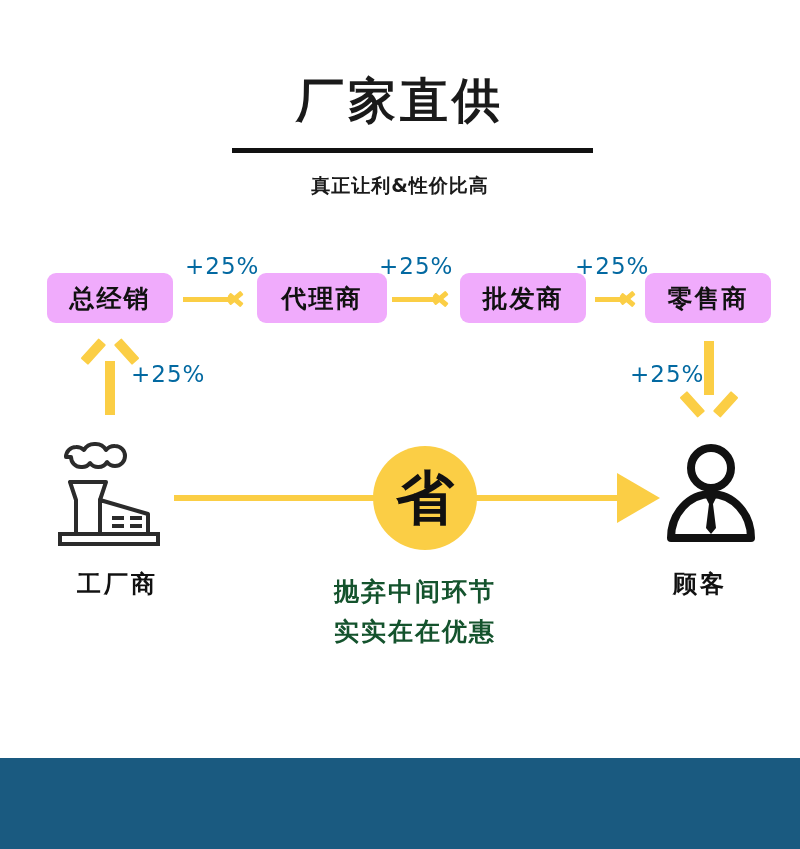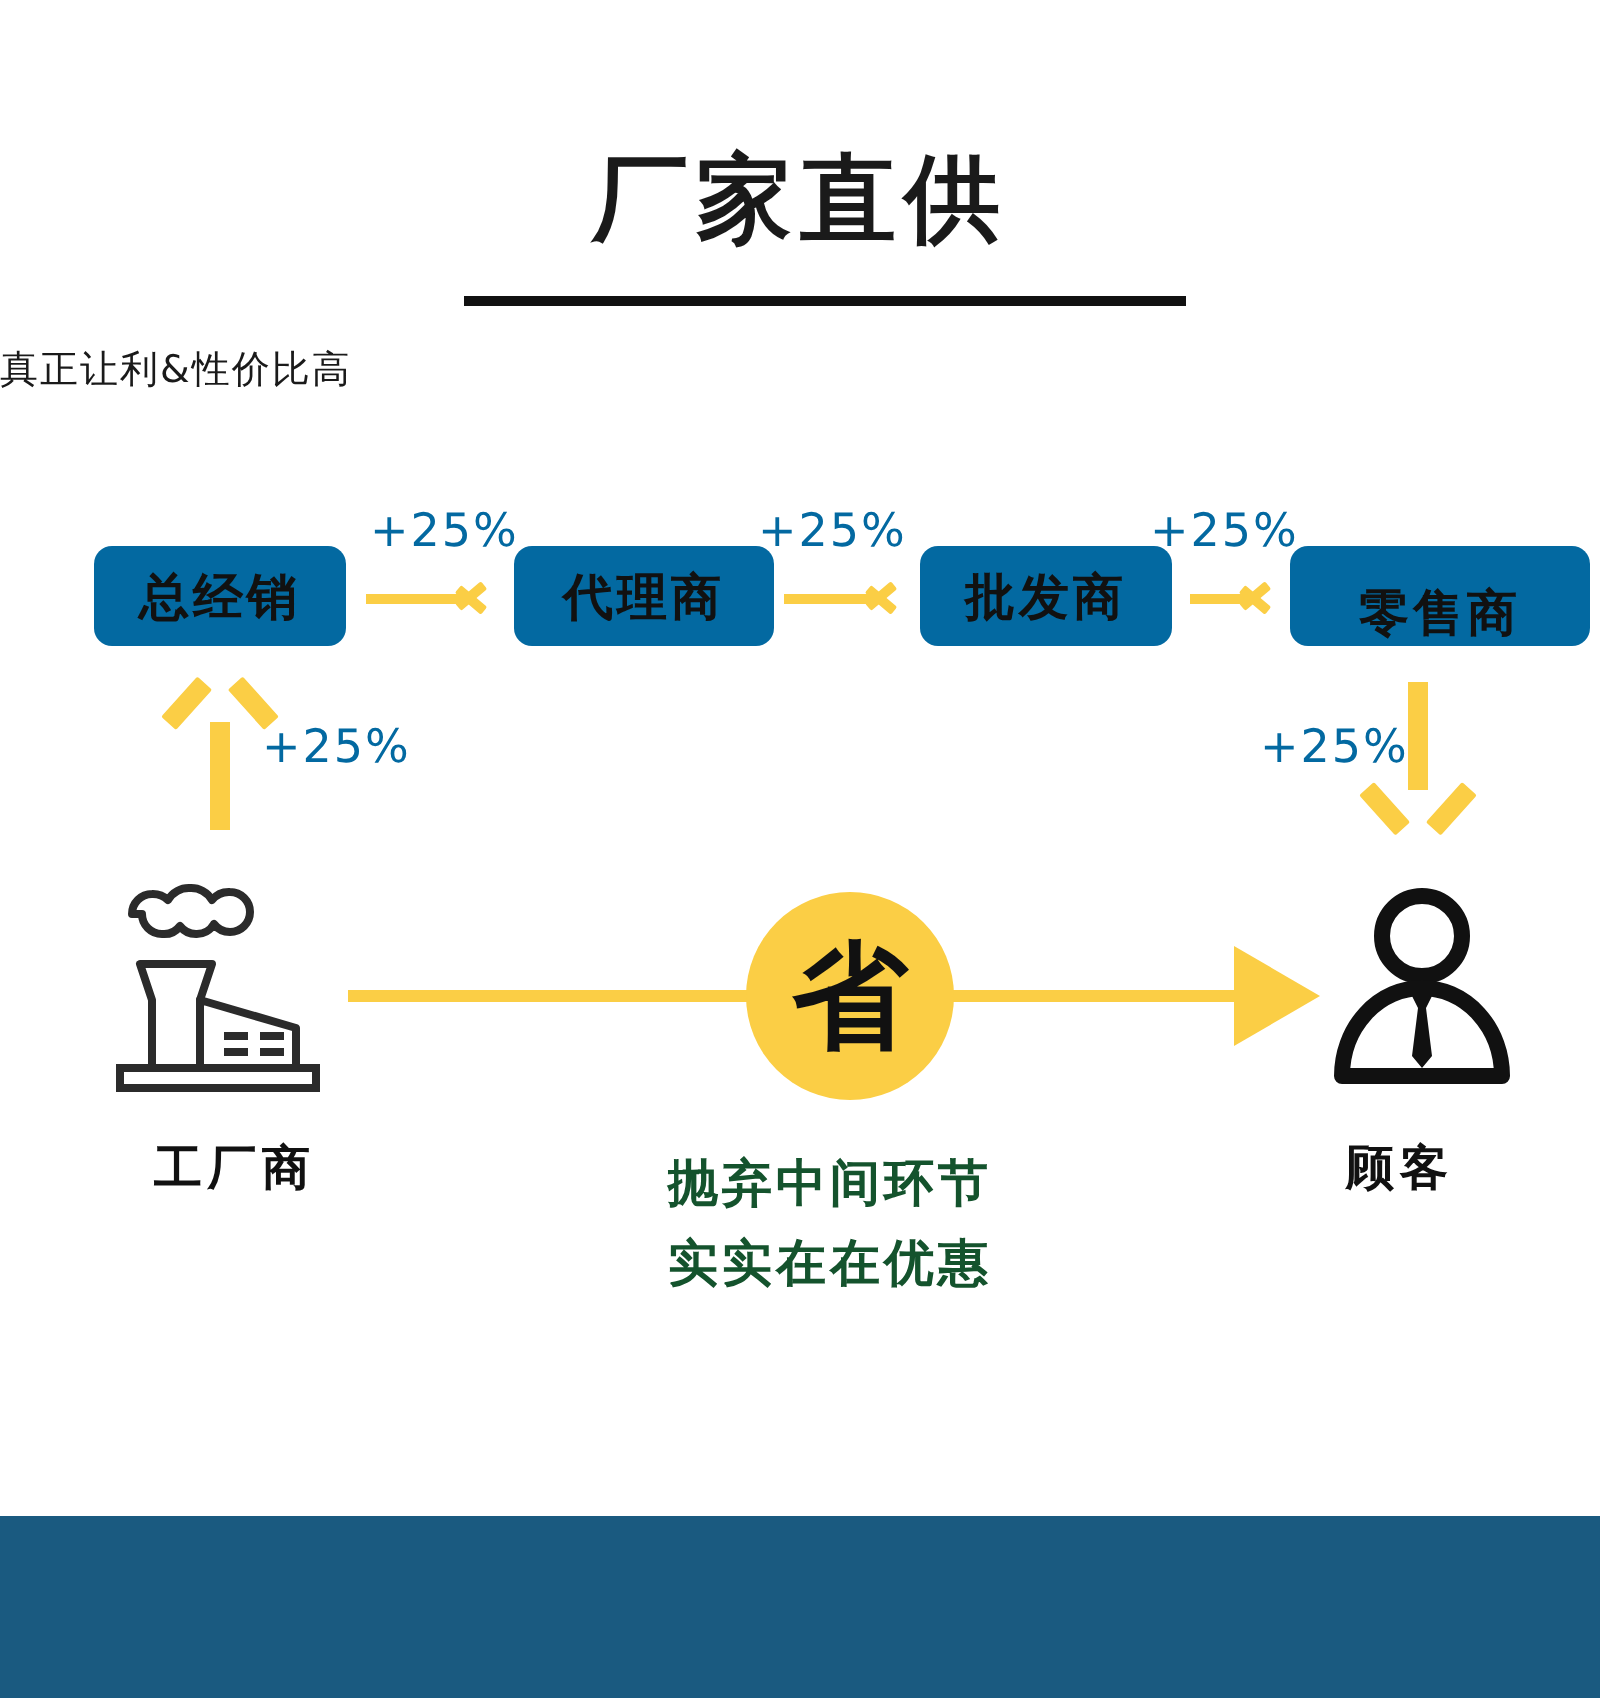--- a/index.html
+++ b/index.html
@@ -46,55 +46,55 @@
     left: 232px;
     width: 361px;
     height: 5px;
     background: #111111;
   }
   .subtitle {
     position: absolute;
     top: 128px;
     left: 0;
     width: 800px;
-    text-align: left;
+    text-align: center;
     font-size: 19px;
-    font-weight: normal;
+    font-weight: bold;
     color: #1a1a1a;
     letter-spacing: 1px;
     line-height: 1;
   }
 
   
   .chain {
     position: absolute;
     top: 225px;
     left: 0;
     width: 800px;
     height: 56px;
   }
   .chip {
     position: absolute;
     top: 0;
     height: 50px;
-    background: #0369a1;
+    background: #f0abfc;
     border-radius: 9px;
     display: flex;
     align-items: center;
     justify-content: center;
     color: #111111;
     font-size: 25px;
     font-weight: bold;
     letter-spacing: 2px;
     box-sizing: border-box;
   }
   .chip-0 { left: 47px;  width: 126px; }
   .chip-1 { left: 257px; width: 130px; }
   .chip-2 { left: 460px; width: 126px; }
-  .chip-3 { left: 645px; width: 150px; align-items: flex-end; }
+  .chip-3 { left: 645px; width: 126px; }
 
   
   .h-arrow {
     position: absolute;
     top: 17px;
     height: 18px;
   }
   .h-arrow .shaft {
     position: absolute;
     top: 7px;

